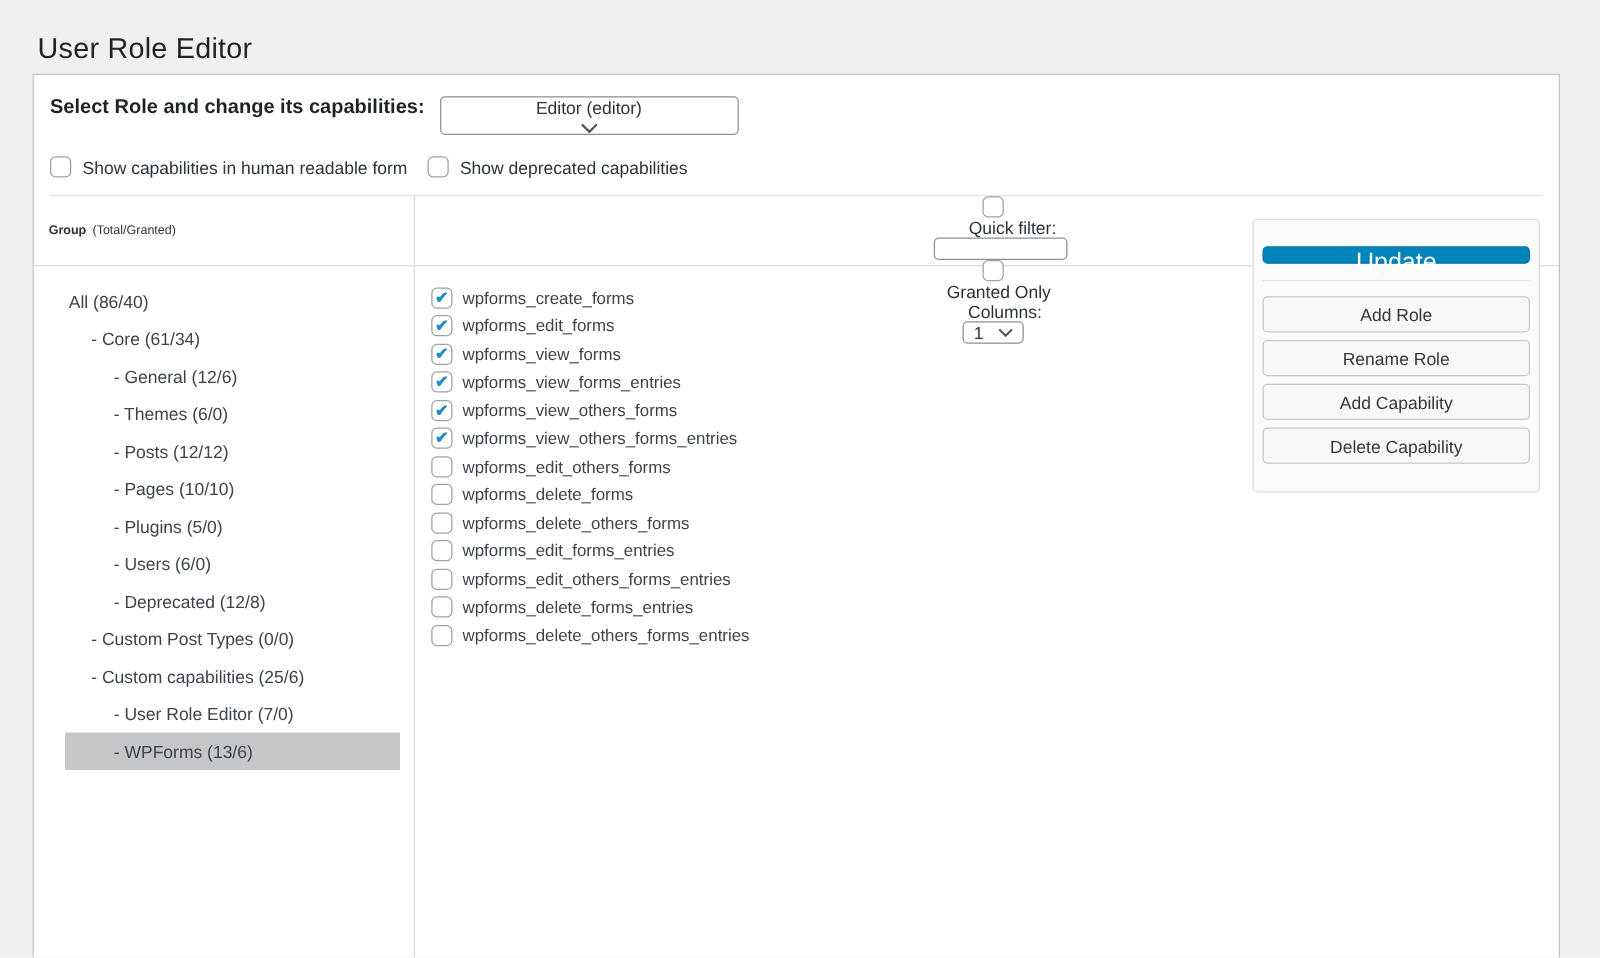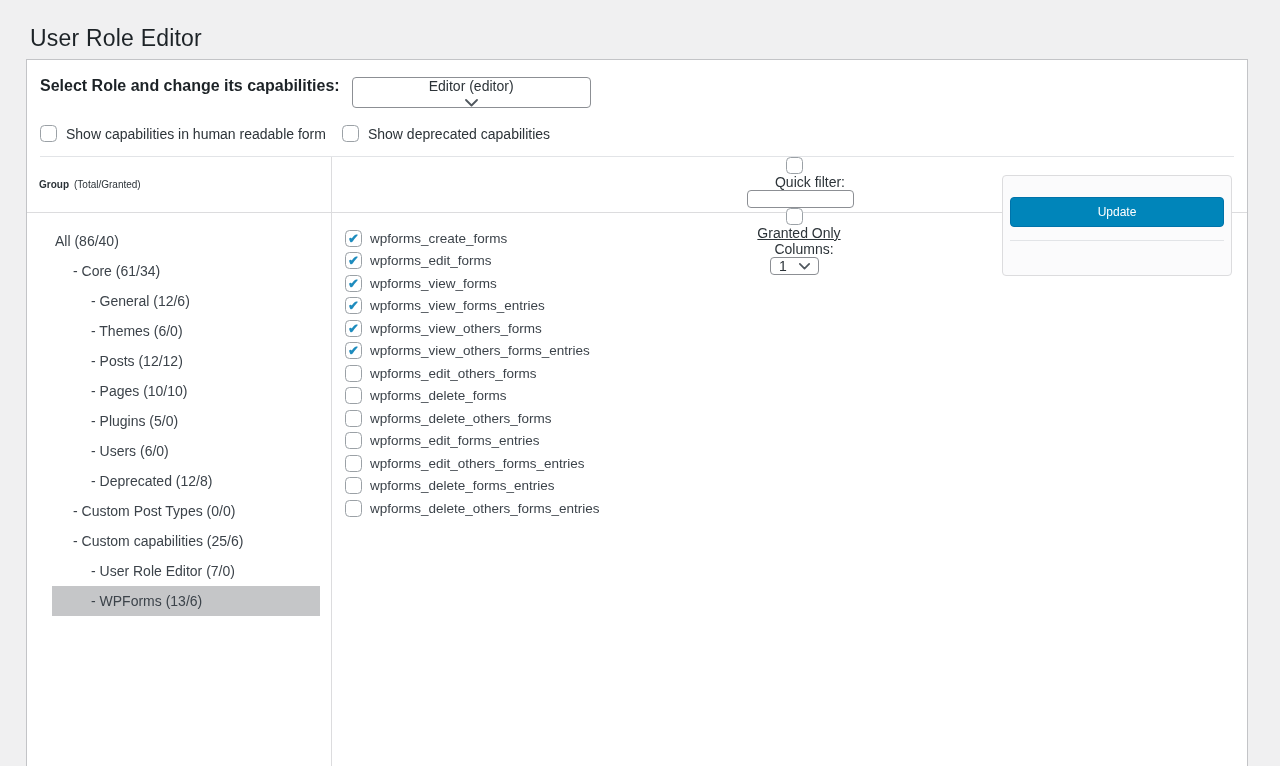--- a/index.html
+++ b/index.html
@@ -76,37 +76,37 @@
     height: 56px; display: flex; align-items: center; padding-left: 10px;
     border-bottom: 1px solid #dcdcde; font-size: 14px; color: #2c3338; flex-direction: column;
   }
   .qf-label { margin-left: 31px; }
   .qf-input {
     margin-left: 12px; width: 107px; height: 31px;
     border: 1px solid #8c8f94; border-radius: 4px;
     font-size: 14px; padding: 0 8px; font-family: inherit; color: #2c3338;
   }
   .granted-cb { margin-left: 19px; }
-  .granted-label { margin-left: 9px; text-decoration: underline; }
+  .granted-label { margin-left: 9px; }
   .cols-label { margin-left: 28px; margin-right: 9px; }
 
   .caps { padding: 14px 0 0 13px; }
   .cap-row { display: flex; align-items: center; height: 22.5px; gap: 8px; }
   .cap-label { font-size: 13.5px; color: #3c434a; white-space: nowrap; }
 
   
   .actions-box {
     position: absolute; top: 18px; right: 15px; width: 230px;
     background: #fbfbfc; border: 1px solid #dcdcde; border-radius: 4px;
     padding: 21px 7px 22px 7px;
   }
   .btn-primary {
-    display: block; width: 100%; height: 30px;
+    display: block; width: 100%; height: 14px;
     background: #0085ba; border: 1px solid #0073aa; border-radius: 4px;
-    color: #fff; font-size: 12px; font-family: inherit; cursor: pointer;
+    color: #fff; font-size: 20px; font-family: inherit; cursor: pointer;
   }
   .actions-sep { border-top: 1px solid #e2e4e7; margin: 13px 0 12px 0; }
   .btn-secondary {
     display: block; width: 100%; height: 29px; margin-bottom: 6px;
     background: #f8f8f9; border: 1px solid #c6c7c9; border-radius: 4px;
     color: #32373c; font-size: 14px; font-family: inherit; cursor: pointer;
   }
   .btn-secondary:last-child { margin-bottom: 0; }
 
   .chev { flex: 0 0 auto; }
@@ -235,18 +235,24 @@
             </div>
             <div class="cap-row">
               <input type="checkbox" style="">
               <span class="cap-label">wpforms_delete_others_forms_entries</span>
             </div>
           </div>
 
         <div class="actions-box">
           <button class="btn-primary">Update</button>
           <div class="actions-sep"></div>
+          <div id="secondaryButtons">
+              <button class="btn-secondary">Add Role</button>
+              <button class="btn-secondary">Rename Role</button>
+              <button class="btn-secondary">Add Capability</button>
+              <button class="btn-secondary">Delete Capability</button>
+            </div>
         </div>
       </div>
 
     </div>
   </div>
 </div>
 
 </body></html>

